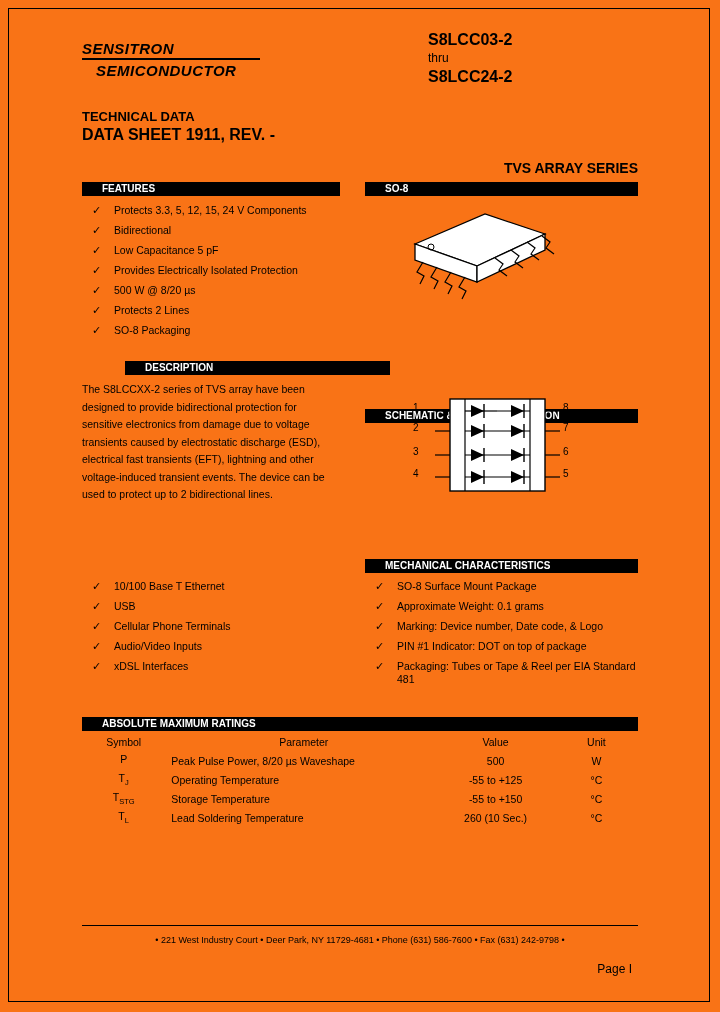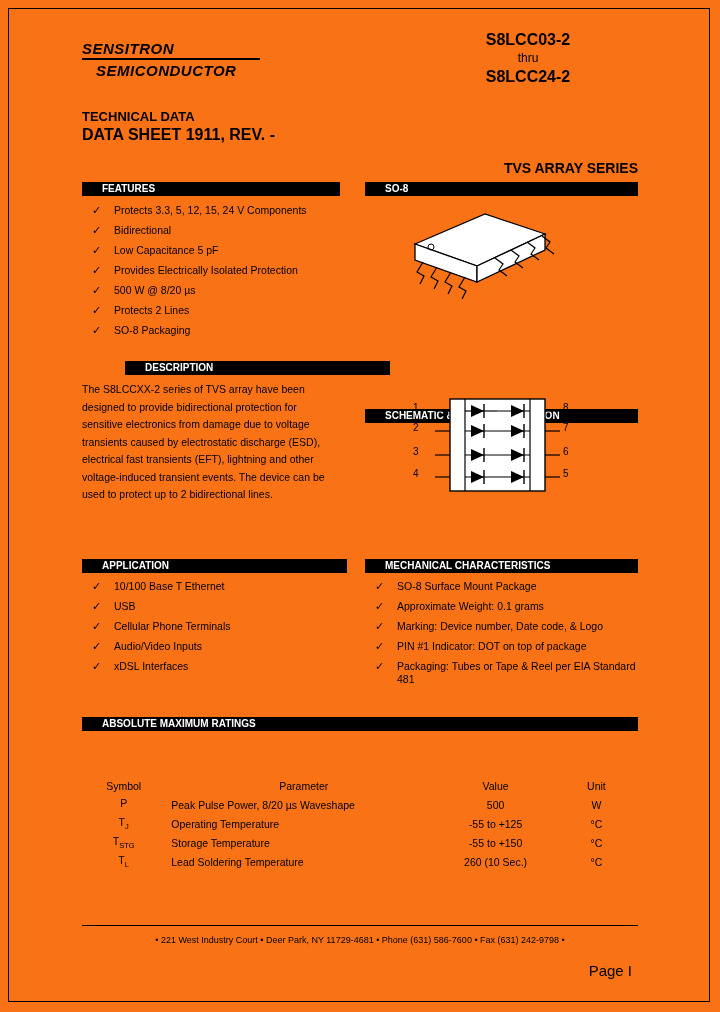--- a/index.html
+++ b/index.html
@@ -46,21 +46,20 @@
   .logo-line2 {
     font-weight: bold;
     font-style: italic;
     font-size: 15px;
     letter-spacing: 0.5px;
     padding-left: 24px;
   }
   .part-block {
     position: absolute;
     right: 92px; top: 30px;
-    text-align: center;
     width: 200px;
   }
   .part-main {
     font-weight: bold;
     font-size: 16px;
     line-height: 20px;
   }
   .part-thru {
     font-size: 12px;
     line-height: 17px;
@@ -143,21 +142,20 @@
     width: 270px; height: 140px;
   }
 
   
   .ratings {
     position: absolute;
     left: 82px; top: 735px;
     width: 556px;
     font-size: 10.5px;
     border-collapse: collapse;
-    margin-top: 44px;
   }
   .ratings th {
     font-weight: normal;
     font-size: 10.5px;
     padding: 1px 0 3px 0;
   }
   .ratings td {
     padding: 2px 0;
   }
   .col-sym { width: 84px; text-align: center; }
@@ -175,21 +173,21 @@
   }
   .footer-line {
     position: absolute;
     width: 100%;
     text-align: center;
     font-size: 9px;
   }
   .page-num {
     position: absolute;
     right: 88px; top: 962px;
-    font-size: 15px;
+    font-size: 12px;
   }
 </style>
 </head>
 <body>
 
 <div class="page">
   <div class="sheet-border"></div>
 
   <div class="logo">
     <div class="logo-line1">SENSITRON</div>
@@ -320,21 +318,20 @@
     <div style="position:absolute; left:48px; top:17px; font-size:10px;">1</div>
     <div style="position:absolute; left:48px; top:37px; font-size:10px;">2</div>
     <div style="position:absolute; left:48px; top:61px; font-size:10px;">3</div>
     <div style="position:absolute; left:48px; top:83px; font-size:10px;">4</div>
     <div style="position:absolute; left:198px; top:17px; font-size:10px;">8</div>
     <div style="position:absolute; left:198px; top:37px; font-size:10px;">7</div>
     <div style="position:absolute; left:198px; top:61px; font-size:10px;">6</div>
     <div style="position:absolute; left:198px; top:83px; font-size:10px;">5</div>
   </div>
 
-  <div class="bar" style="left:82px; top:559px; width:265px;">APPLICATION</div>
   <div class="list" style="left:92px; top:580px; width:252px;">
     <div class="row">
         <span class="check">✓</span>
         <span class="txt">10/100 Base T Ethernet</span>
       </div>
     <div class="row">
         <span class="check">✓</span>
         <span class="txt">USB</span>
       </div>
     <div class="row">

